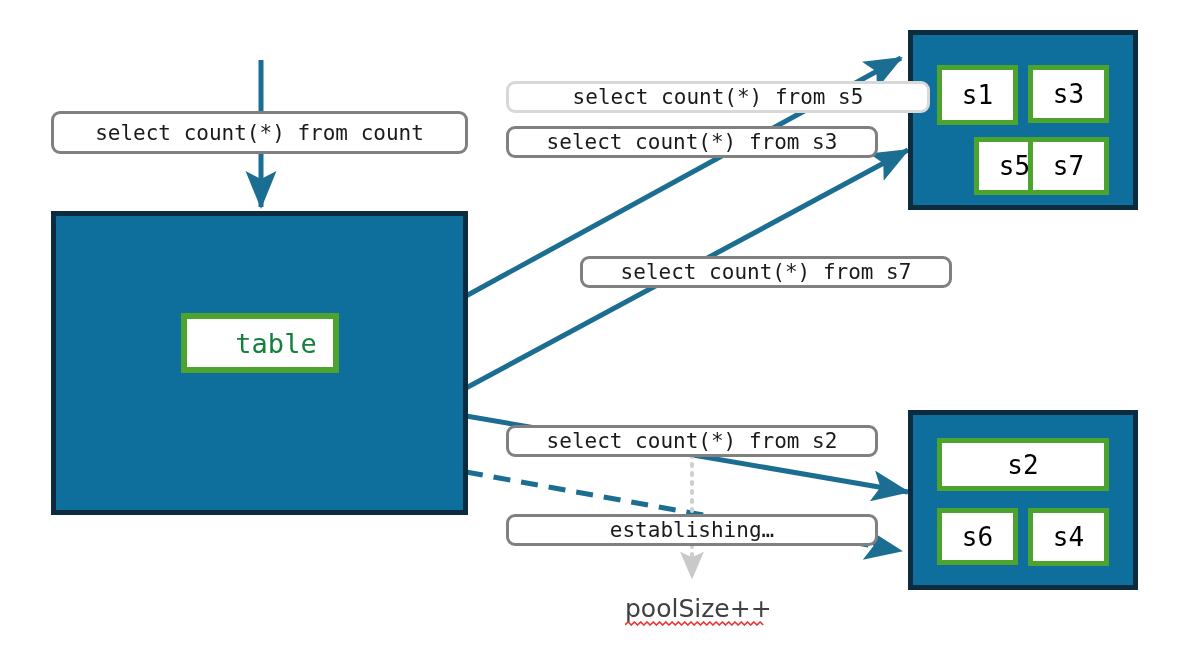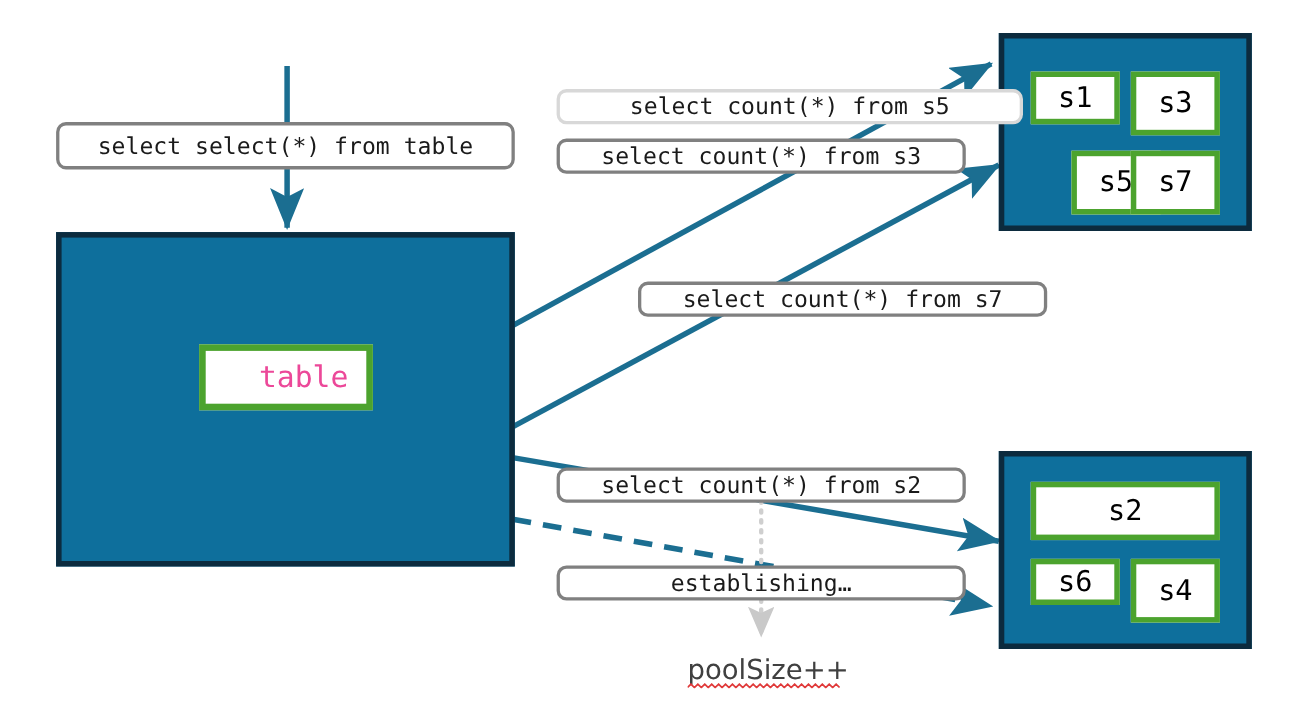--- a/index.html
+++ b/index.html
@@ -35,21 +35,21 @@
   }
   .table-node {
     position: absolute;
     background: #ffffff;
     border: 6px solid #4ca32e;
     box-sizing: border-box;
     display: flex;
     align-items: center;
     justify-content: center;
     font-family: "DejaVu Sans Mono", monospace;
-    color: #ec4899;
+    color: #15803d;
     padding-left: 32px;
   }
   .shard-node {
     position: absolute;
     background: #ffffff;
     border: 5px solid #4ca32e;
     box-sizing: border-box;
     display: flex;
     align-items: center;
     justify-content: center;
@@ -126,41 +126,41 @@
 
     <g>
       <line x1="466" y1="472" x2="901" y2="551" stroke="#1b6e91" stroke-width="5" stroke-dasharray="17 11" marker-end="url(#arrowSolid)"></line>
     </g>
 
     <g>
       <line x1="692" y1="455" x2="692" y2="578" stroke="#cfcfcf" stroke-width="4" stroke-dasharray="2 7" stroke-linecap="round" marker-end="url(#arrowGhost)"></line>
     </g>
   </svg>
 
-  <div class="query-label" style="left:51px; top:111px; width:417px; height:43px;">select select(*) from table</div>
+  <div class="query-label" style="left:51px; top:111px; width:417px; height:43px;">select count(*) from count</div>
 
   <div class="container-box" style="left:51px; top:211px; width:417px; height:304px;"></div>
 
   <div class="table-node" style="left:181px; top:313px; width:158px; height:60px; font-size:27px;">table</div>
 
   <div class="container-box" style="left:908px; top:30px; width:230px; height:180px;"></div>
 
-  <div class="shard-node" style="left:937px; top:65px; width:81px; height:48px;">s1</div>
+  <div class="shard-node" style="left:937px; top:65px; width:81px; height:60px;">s1</div>
 
   <div class="shard-node" style="left:1028px; top:65px; width:81px; height:58px;">s3</div>
 
   <div class="shard-node" style="left:937px; top:137px; width:81px; height:58px;margin-left:37px;">s5</div>
 
   <div class="shard-node" style="left:1028px; top:137px; width:81px; height:58px;">s7</div>
 
   <div class="container-box" style="left:908px; top:410px; width:230px; height:180px;"></div>
 
   <div class="shard-node" style="left:937px; top:438px; width:172px; height:53px;text-align:center;">s2</div>
 
-  <div class="shard-node" style="left:937px; top:508px; width:81px; height:42px;">s6</div>
+  <div class="shard-node" style="left:937px; top:508px; width:81px; height:57px;">s6</div>
 
   <div class="shard-node" style="left:1028px; top:508px; width:81px; height:58px;">s4</div>
 
   <div class="query-label light" style="left:506px; top:81px; width:424px; height:32px;">select count(*) from s5</div>
 
   <div class="query-label" style="left:506px; top:126px; width:372px; height:32px;">select count(*) from s3</div>
 
   <div class="query-label" style="left:580px; top:256px; width:372px; height:32px;">select count(*) from s7</div>
 
   <div class="query-label" style="left:506px; top:425px; width:372px; height:32px;">select count(*) from s2</div>

